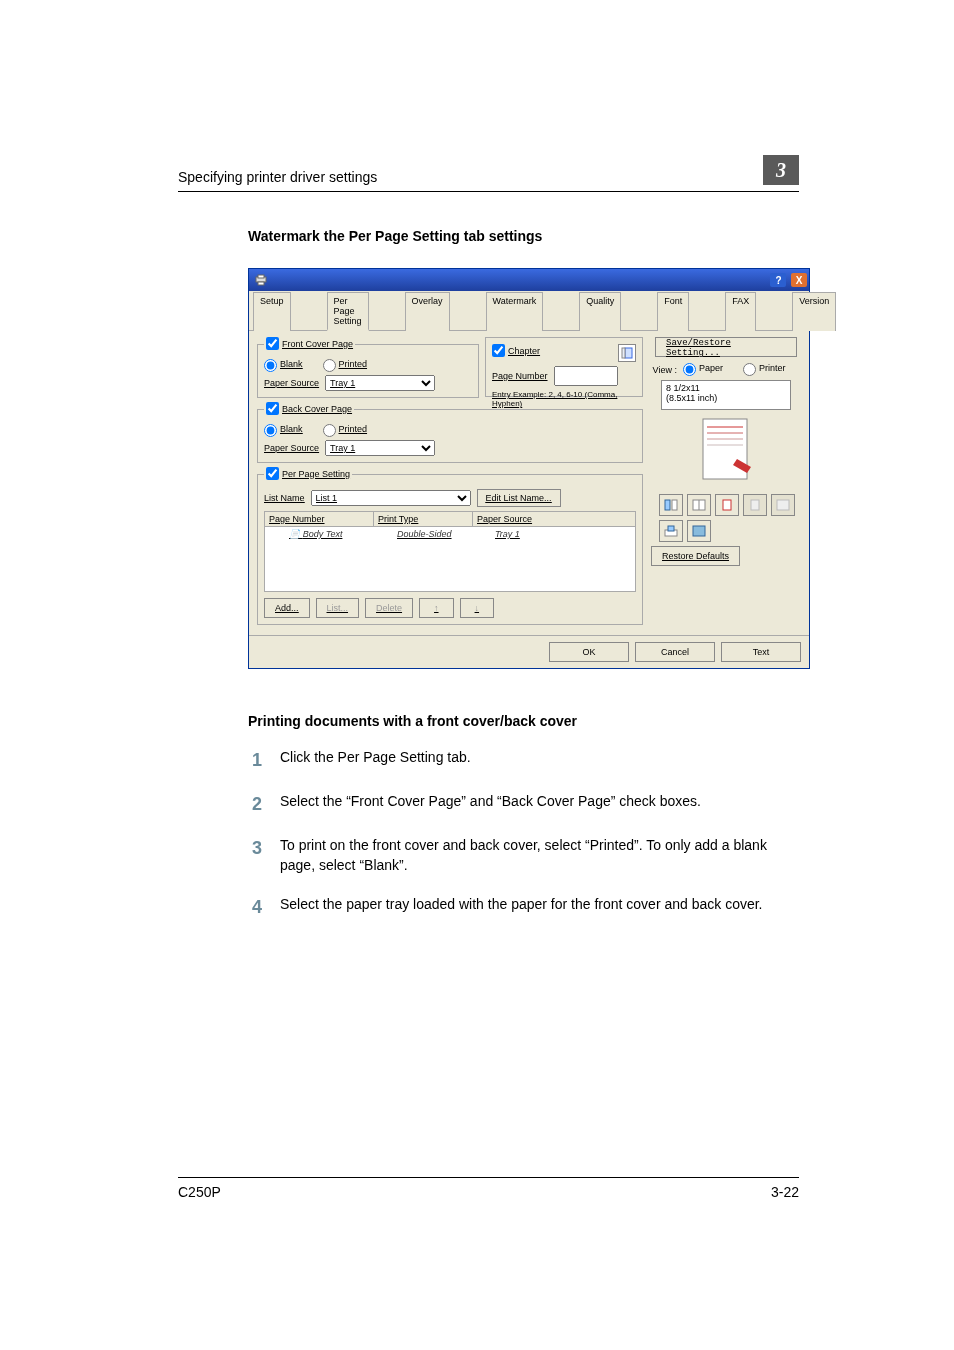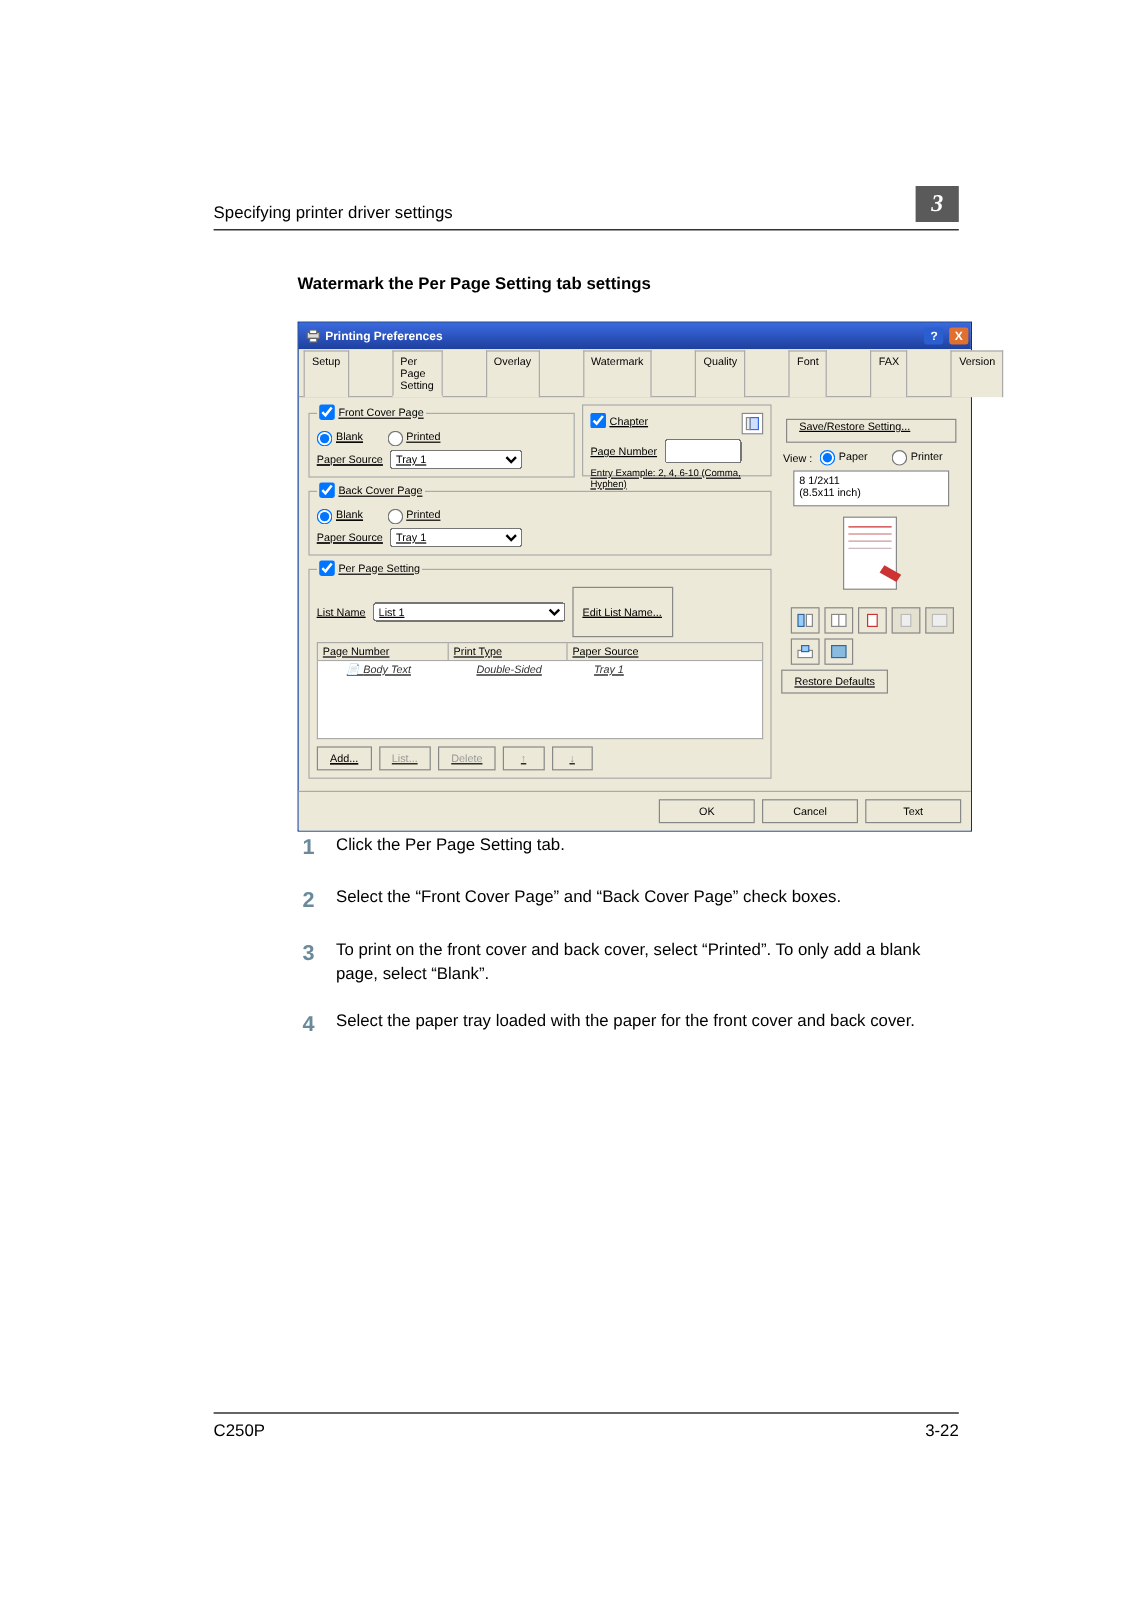--- a/index.html
+++ b/index.html
@@ -50,25 +50,25 @@
 
   .list-head { display:flex; background:#ece9d8; border:1px solid #aaa; }
   .list-head > div { padding:2px 4px; border-right:1px solid #aaa; }
   .list-head > div:last-child { border-right:none; }
   .list-body { border:1px solid #aaa; border-top:none; background:#fff; height:60px; padding:2px 20px; font-style:italic; color:#333; }
   .list-body .r0 { display:flex; }
   .list-body .r0 > div { padding:0 4px; }
 
   .btn { display:inline-flex; align-items:center; justify-content:center; height:18px; padding:0 10px; border:1px solid #888; background:#ece9d8; font-size:9px; }
   .btn.dis { color:#999; }
-  .btn.small { height:16px; padding:12px 8px; }
+  .btn.small { height:16px; padding:0 8px; }
 
   .btn-row { display:flex; gap:6px; margin-top:6px; }
 
-  .col-r .sr { display:block; width:120px; margin:12px auto 6px auto; }
+  .col-r .sr { display:block; width:120px; margin:0 auto 6px auto;font-family:Liberation Mono, monospace; }
   .viewrow { display:flex; align-items:center; gap:6px; justify-content:center; font-size:9px; margin-bottom:4px; }
   .papersz { border:1px solid #888; background:#fff; width:120px; height:24px; padding:2px 4px; margin:0 auto 6px auto; line-height:10px; font-size:9px; }
   .preview { width:120px; height:72px; margin:0 auto 6px auto; display:flex; align-items:center; justify-content:center; }
 
   .iconrow { display:flex; gap:4px; justify-content:flex-start; padding-left:8px; margin-top:6px; }
   .iconbtn { width:22px; height:20px; border:1px solid #888; background:#ece9d8; display:inline-flex; align-items:center; justify-content:center; }
   .iconbtn.dis { background:#e4e1d0; }
 
   .rd-row { display:flex; padding:4px 6px 4px 0; }
   .bottombar { display:flex; justify-content:flex-end; gap:6px; padding:6px 8px; border-top:1px solid #aaa; background:#ece9d8; }
@@ -100,21 +100,20 @@
 
   <div class="dlg">
     <div class="dlg-title">
       <span class="icon">
         <svg width="12" height="12" viewBox="0 0 12 12">
             <rect x="1" y="3" width="10" height="5" fill="#ddd" stroke="#666"></rect>
             <rect x="3" y="1" width="6" height="3" fill="#fff" stroke="#666"></rect>
             <rect x="3" y="8" width="6" height="3" fill="#fff" stroke="#666"></rect>
           </svg>
       </span>
-      <span class="ttl">Printing Preferences</span>
       <span class="btns">
         <span class="help">?</span>
         <span>X</span>
       </span>
     </div>
     <div class="dlg-body">
       <div class="tabs">
         <div class="tab">Setup</div>
         <div class="tab active">Per Page Setting</div>
         <div class="tab">Overlay</div>
@@ -308,20 +307,21 @@
       </div>
 
       <div class="bottombar">
         <span class="btn" style="width:58px">OK</span>
         <span class="btn" style="width:58px">Cancel</span>
         <span class="btn" style="width:58px">Text</span>
       </div>
     </div>
   </div>
 
+  <div class="subhead">Printing documents with a front cover/back cover</div>
   <ol class="steps">
     <li>
         <span class="num">1</span>
         <span class="txt">Click the Per Page Setting tab.</span>
       </li>
     <li>
         <span class="num">2</span>
         <span class="txt">Select the “Front Cover Page” and “Back Cover Page” check boxes.</span>
       </li>
     <li>

